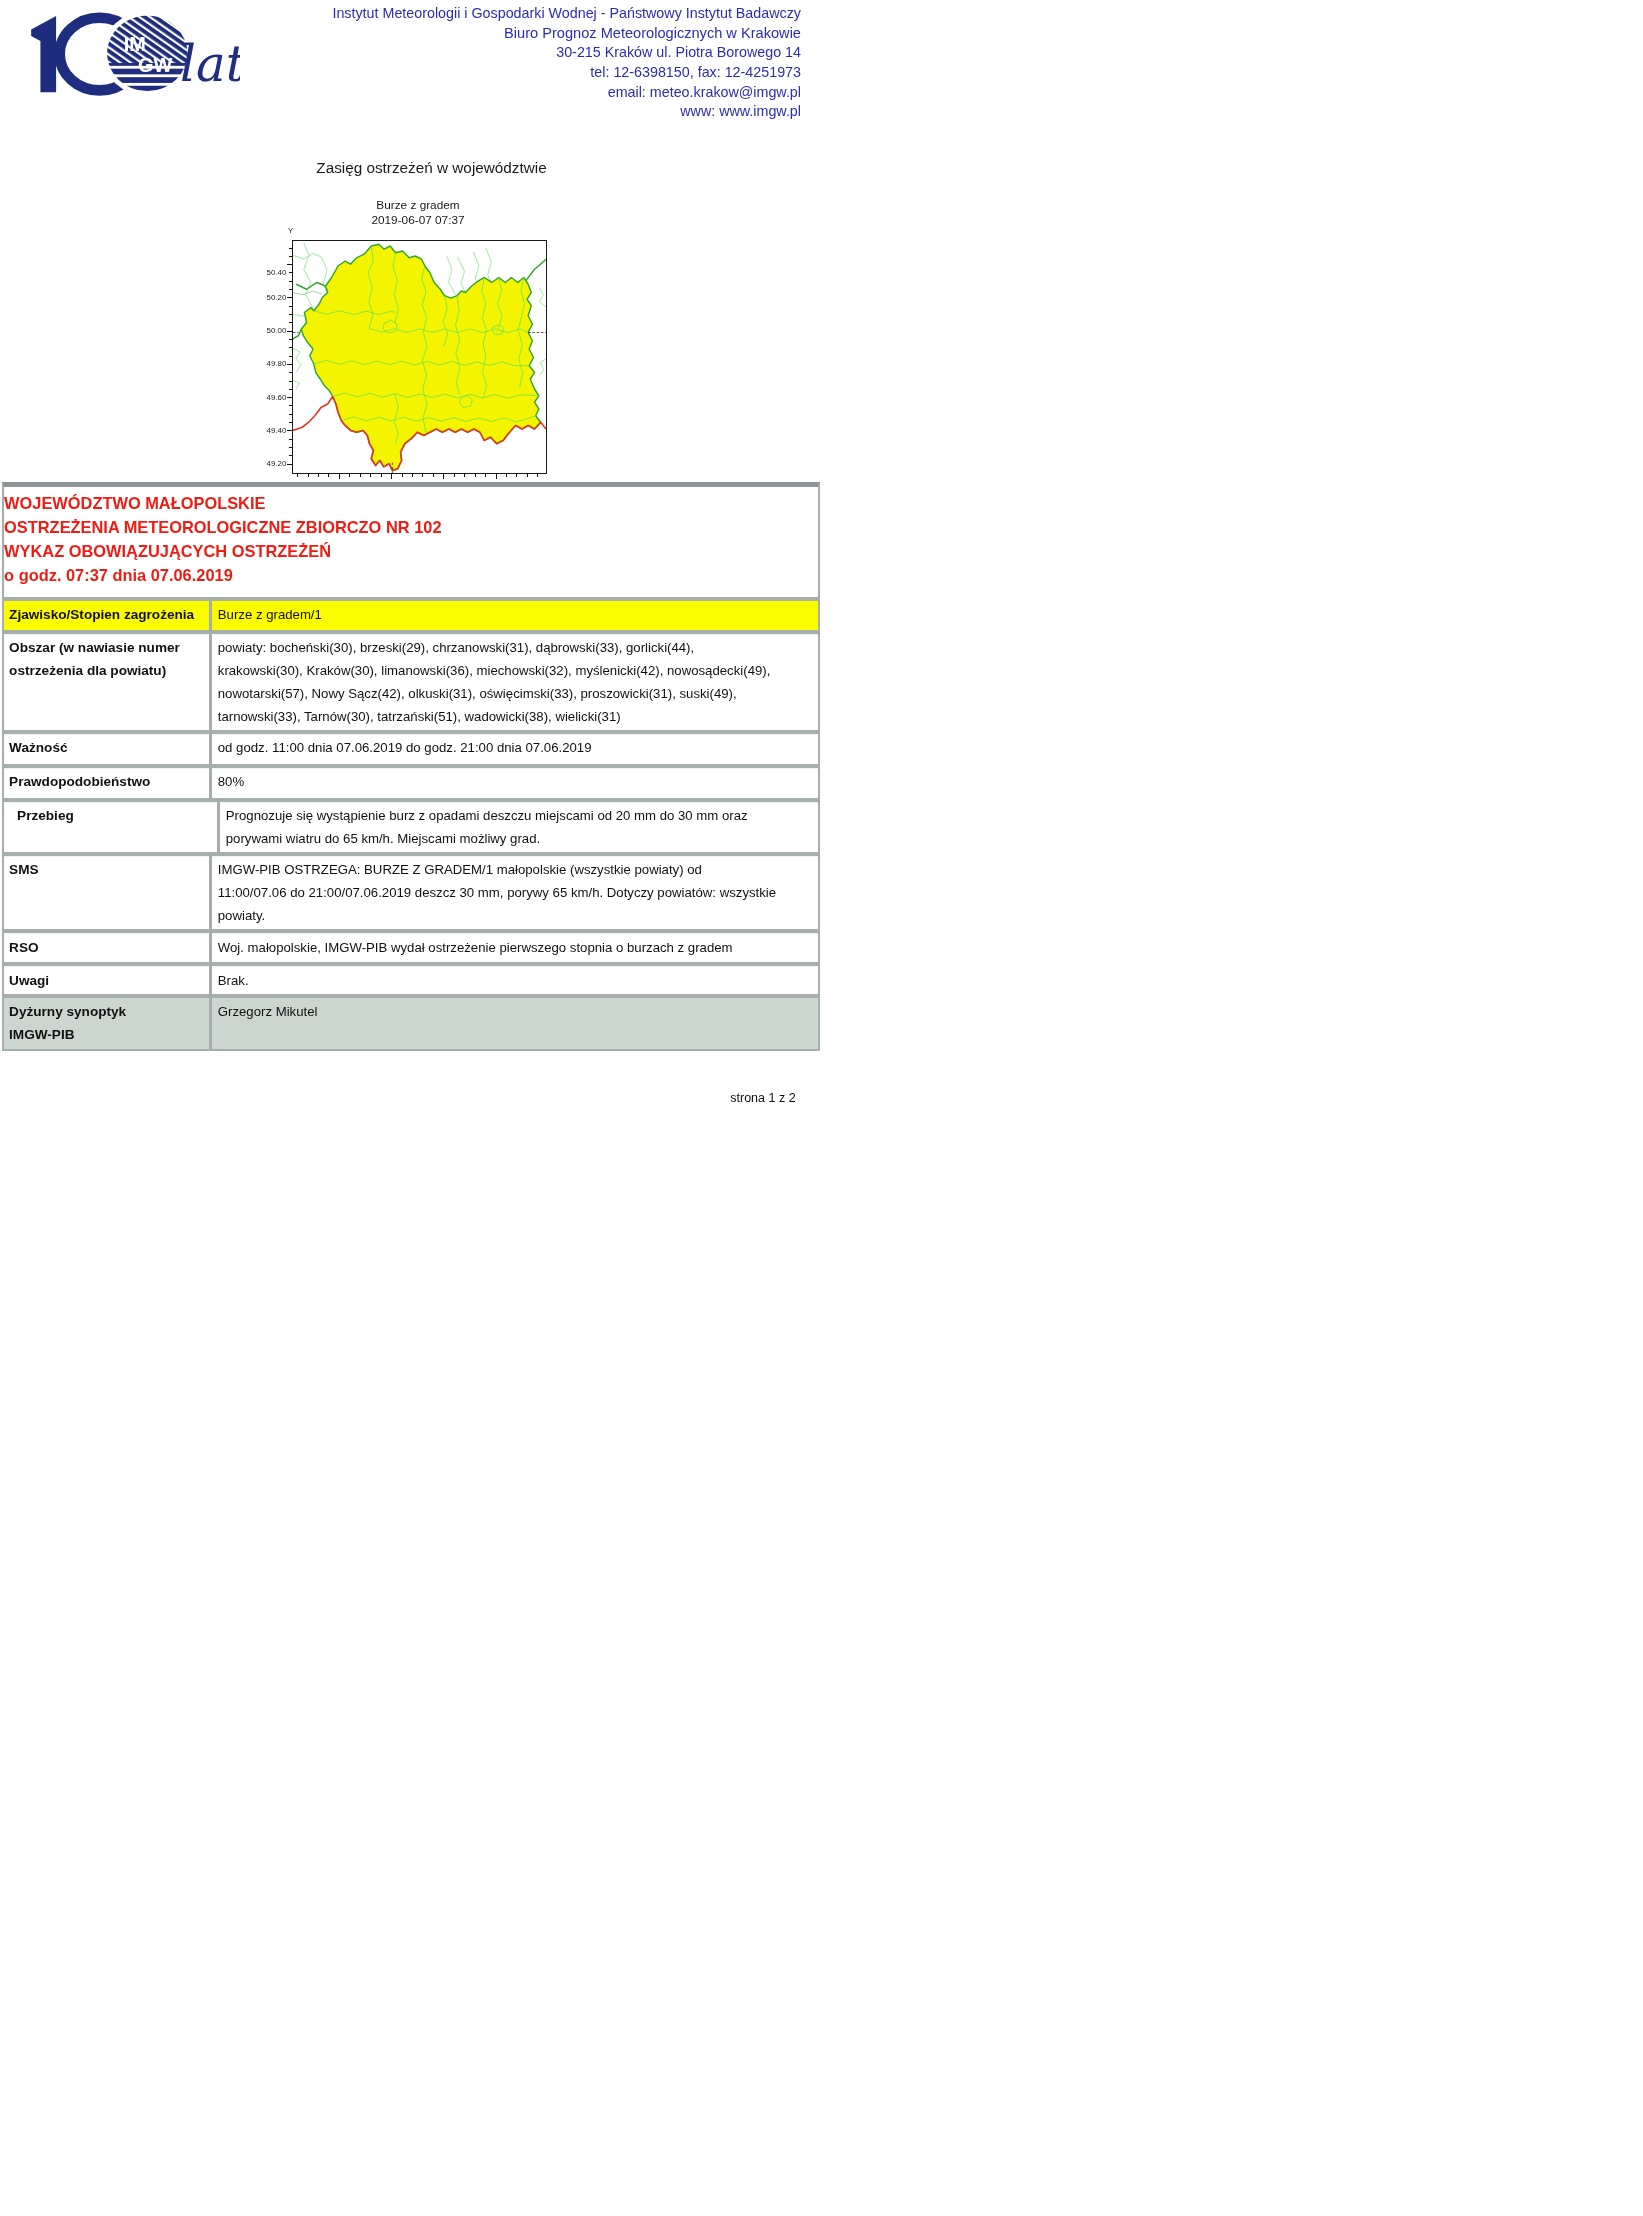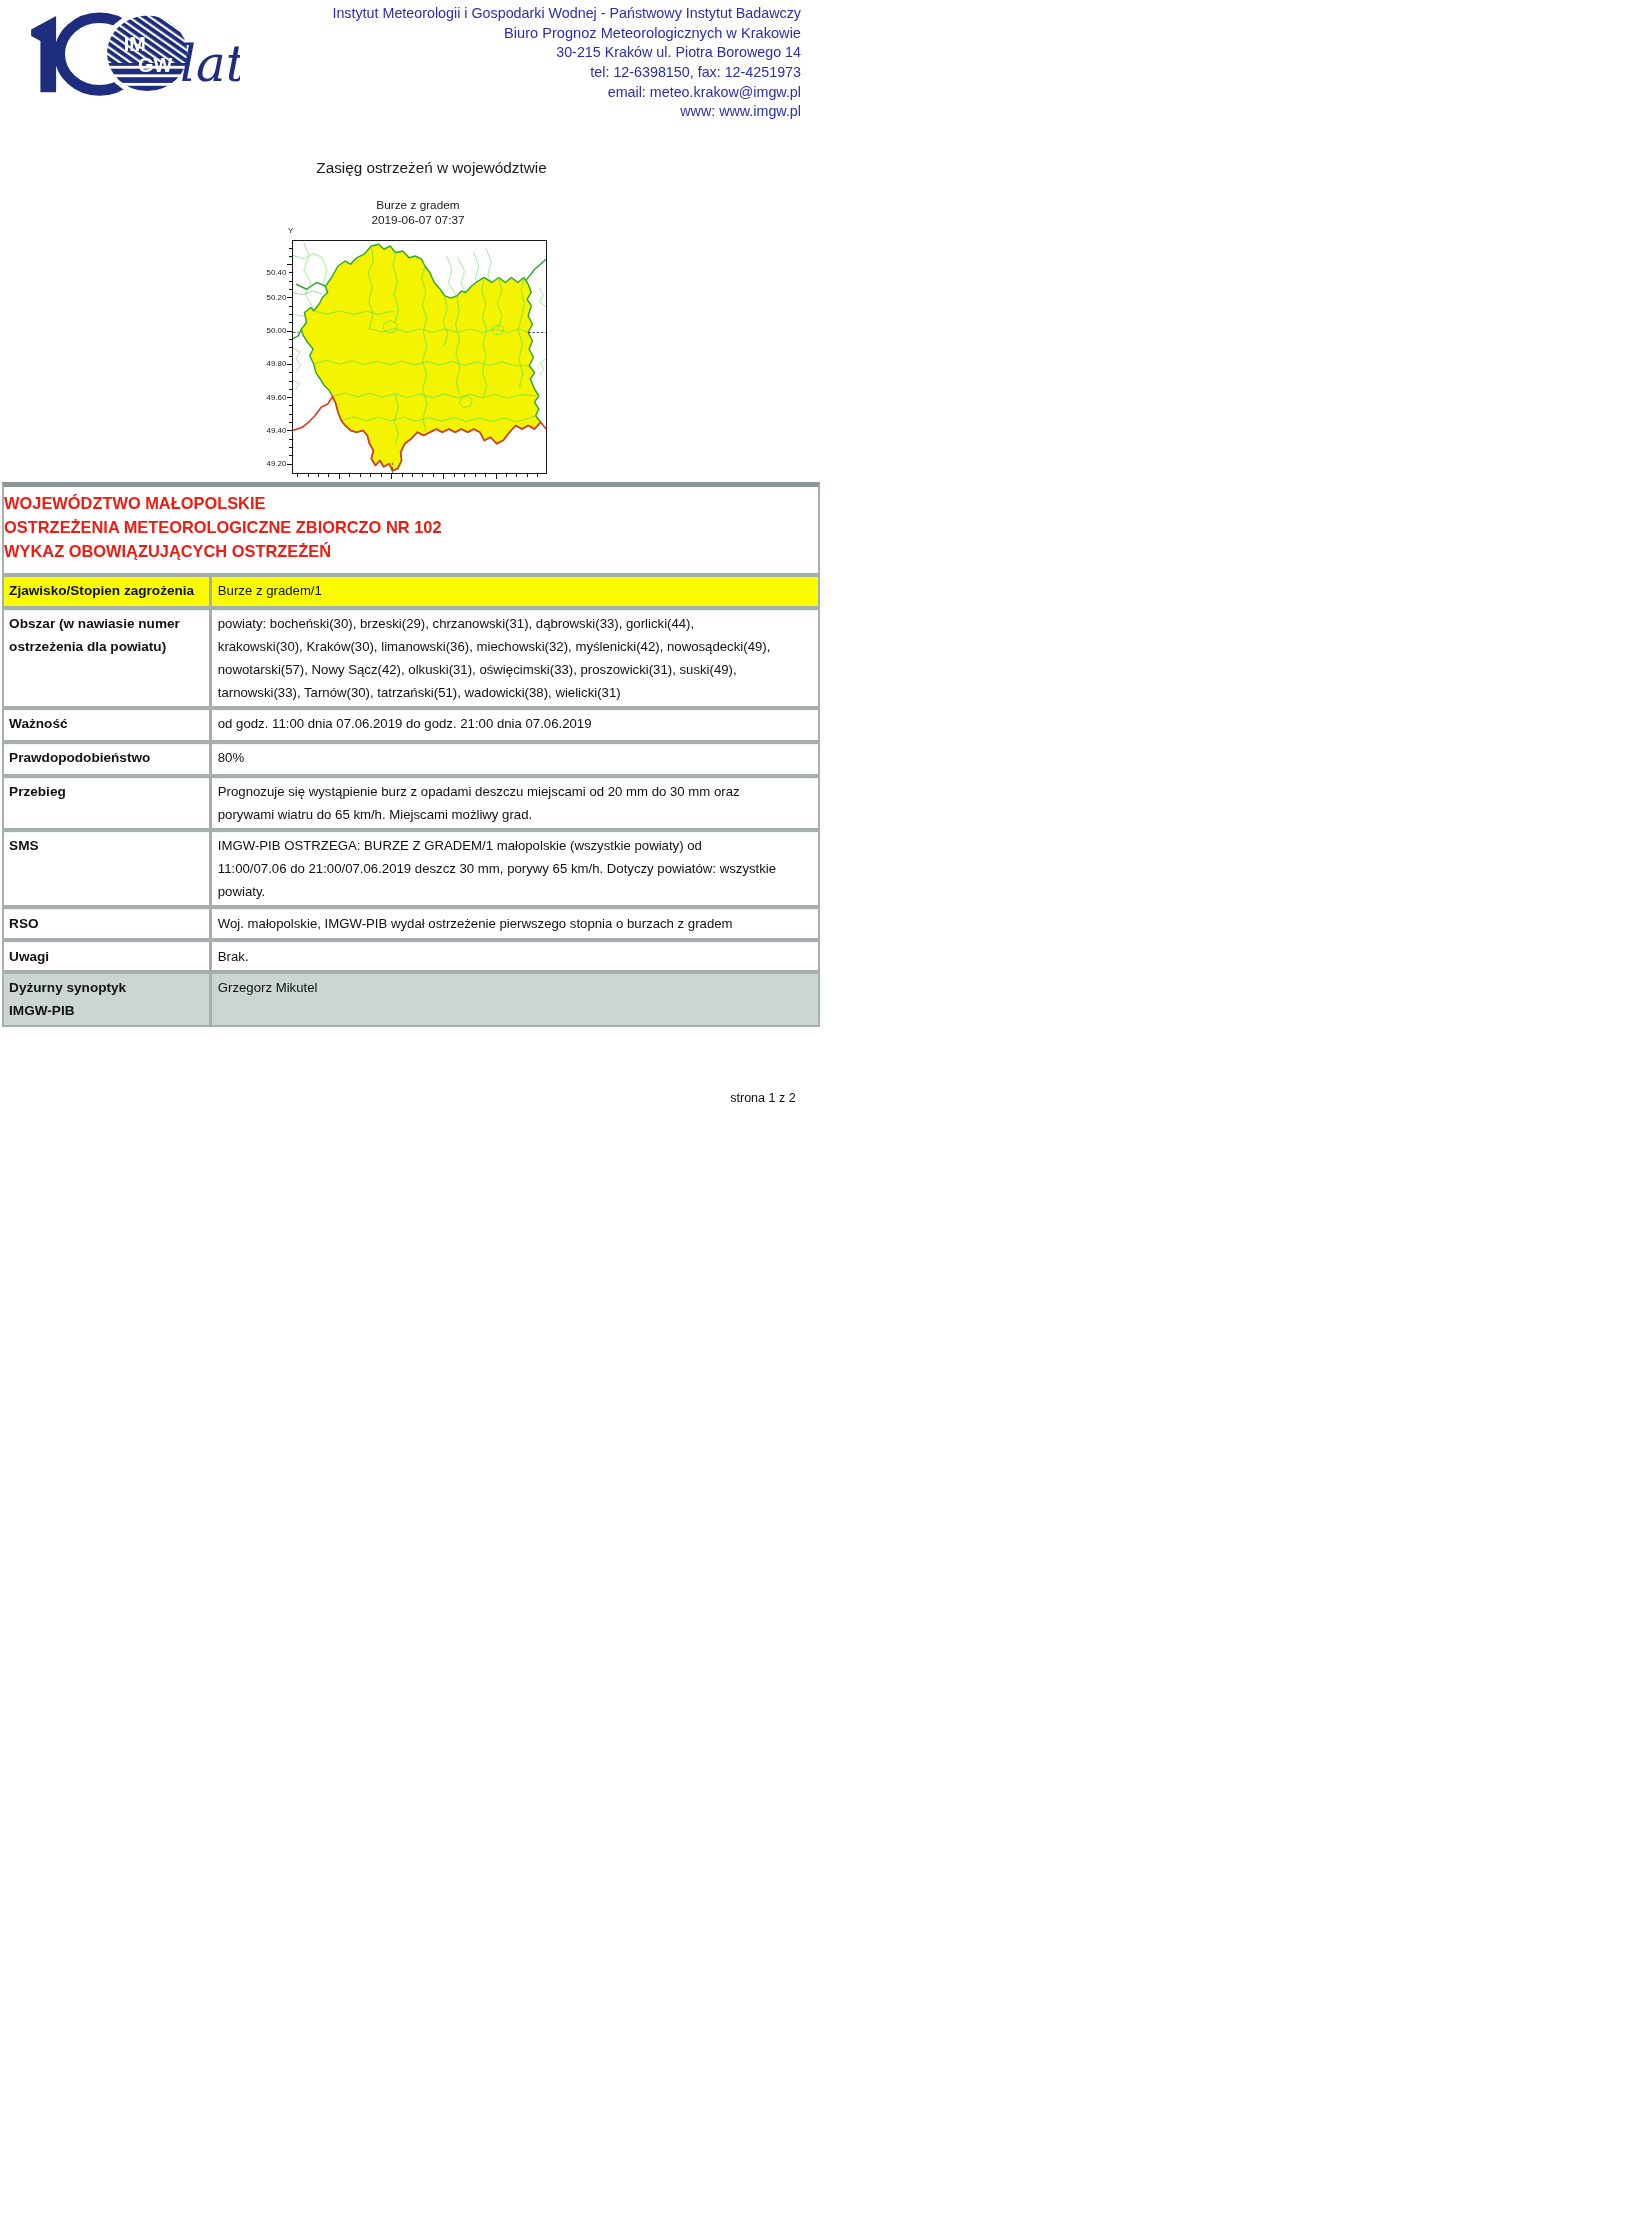--- a/index.html
+++ b/index.html
@@ -42,21 +42,21 @@
                  font-weight:bold;font-size:16.4px;line-height:24px;}
   .wrow{display:grid;grid-template-columns:205px 1fr;border-top:4.3px solid var(--gray-border);
         box-shadow:inset 0 0.7px 0 #e9efef;background:#fff;}
   .wrow .lbl{font-weight:bold;font-size:13.6px;line-height:23px;padding:2.1px 2.9px 2.1px 5px;
              white-space:pre-line;}
   .wrow .val{border-left:3.6px solid var(--gray-border);font-size:13.2px;line-height:23px;
              padding:2.1px 4.3px 2.1px 5.7px;white-space:pre-line;}
   .wrow.hl .lbl,.wrow.hl .val{background:var(--yellow);}
   .wrow.shade .lbl,.wrow.shade .val{background:var(--last-row-bg);}
   .r0{min-height:28.6px;} .r1{min-height:93px;} .r2{min-height:30px;} .r3{min-height:30px;}
-  .r4{min-height:50px;} .r5{min-height:67px;} .r6{min-height:29px;} .r7{min-height:27px;}
+  .r4{min-height:50px;padding-left:8px;} .r5{min-height:67px;} .r6{min-height:29px;} .r7{min-height:27px;}
   .r8{min-height:51px;}
 
   .footer{position:absolute;top:1091px;right:26.4px;font-size:12.5px;color:#111;}
 
   
   .region{fill:var(--map-yellow);stroke:var(--green-border);stroke-width:4;stroke-linejoin:round;}
   .vborder{fill:none;stroke:var(--green-border);stroke-width:4;stroke-linejoin:round;}
   .county{fill:none;stroke:var(--county-green);stroke-width:2;stroke-linejoin:round;}
   .outer{fill:none;stroke:var(--county-green);stroke-width:1.6;stroke-linejoin:round;}
   .outer2{fill:none;stroke:#3cae3c;stroke-width:1.4;stroke-linejoin:round;}
@@ -229,20 +229,21 @@
         <div class="tick-mark" style="left: 284px; top: 252px; width: 0.7px; height: 3.6px;"></div>
         <div class="tick-mark" style="left: 294px; top: 252px; width: 0.7px; height: 3.6px;"></div>
       </div>
   </div>
 
   <div class="warning-box">
     <div class="warning-title">
       <div>WOJEWÓDZTWO MAŁOPOLSKIE</div>
       <div>OSTRZEŻENIA METEOROLOGICZNE ZBIORCZO NR 102</div>
       <div>WYKAZ OBOWIĄZUJĄCYCH OSTRZEŻEŃ</div>
+      <div>o godz. 07:37 dnia 07.06.2019</div>
     </div>
 
     <div class="wrow hl r0">
       <div class="lbl">Zjawisko/Stopien zagrożenia</div>
       <div class="val">Burze z gradem/1</div>
     </div>
     <div class="wrow r1">
       <div class="lbl">Obszar (w nawiasie numer
 ostrzeżenia dla powiatu)</div>
       <div class="val">powiaty: bocheński(30), brzeski(29), chrzanowski(31), dąbrowski(33), gorlicki(44),

